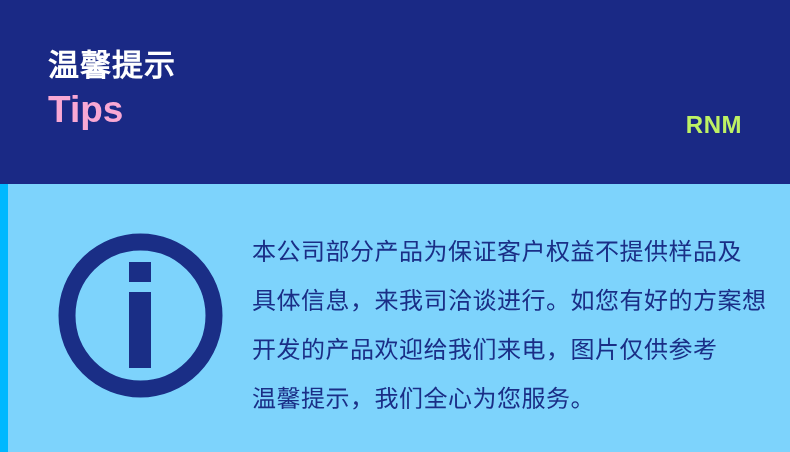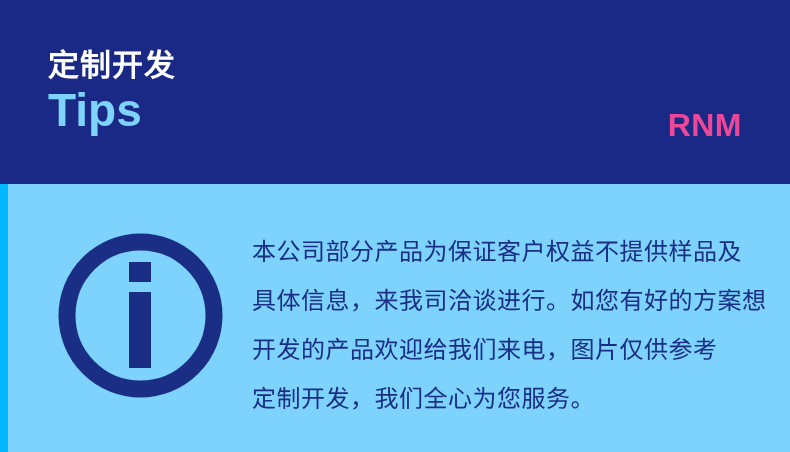--- a/index.html
+++ b/index.html
@@ -43,36 +43,36 @@
     font-size: 31px;
     font-weight: bold;
     color: #ffffff;
     line-height: 42px;
     letter-spacing: 1px;
     white-space: nowrap;
     font-family: "Liberation Sans", "DejaVu Sans", sans-serif;
   }
 
   .title-en {
-    font-size: 46px;
+    font-size: 37px;
     font-weight: bold;
-    color: #7dd3fc;
+    color: #f9a8d4;
     line-height: 46px;
     letter-spacing: 0px;
     white-space: nowrap;
     font-family: "Liberation Sans", "DejaVu Sans", sans-serif;
   }
 
   .brand {
     position: absolute;
     right: 48px;
     top: 108px;
-    font-size: 32px;
+    font-size: 24px;
     font-weight: bold;
-    color: #ec4899;
+    color: #bef264;
     letter-spacing: 0.5px;
     line-height: 34px;
     white-space: nowrap;
     font-family: "Liberation Sans", "DejaVu Sans", sans-serif;
   }
 
   
   .body-area {
     position: absolute;
     left: 8px;
@@ -110,21 +110,21 @@
   }
 </style>
 </head>
 <body>
 
 <div id="banner">
 
   <div class="header">
 
     <div class="title-block">
-      <div class="title-cn">定制开发</div>
+      <div class="title-cn">温馨提示</div>
       <div class="title-en">Tips</div>
     </div>
 
     <div class="brand">RNM</div>
 
   </div>
 
   <div class="body-area">
 
     <div class="info-icon-wrap">
@@ -135,18 +135,18 @@
         <rect x="71" y="29" width="22" height="20" fill="#1a2e86"></rect>
 
         <rect x="71" y="59" width="22" height="76" fill="#1a2e86"></rect>
       </svg>
     </div>
 
     <div class="message">
       <span class="line">本公司部分产品为保证客户权益不提供样品及</span>
       <span class="line">具体信息，来我司洽谈进行。如您有好的方案想</span>
       <span class="line">开发的产品欢迎给我们来电，图片仅供参考</span>
-      <span class="line">定制开发，我们全心为您服务。</span>
+      <span class="line">温馨提示，我们全心为您服务。</span>
     </div>
 
   </div>
 
 </div>
 
 </body></html>

